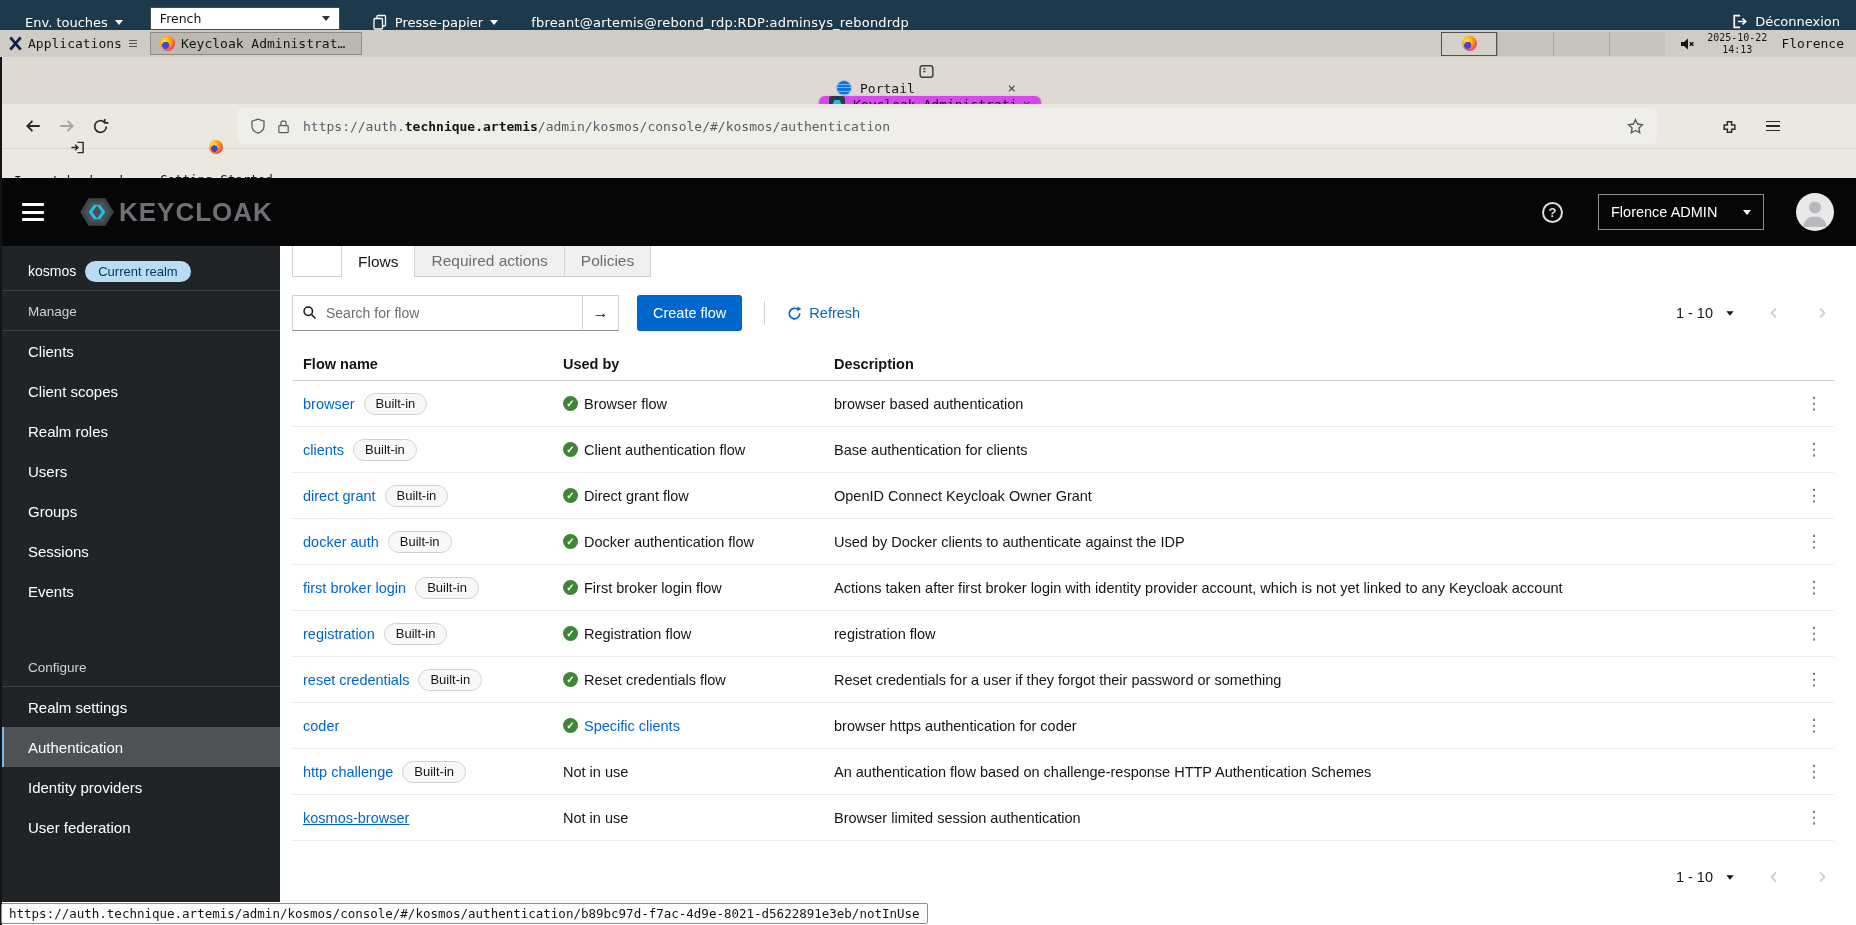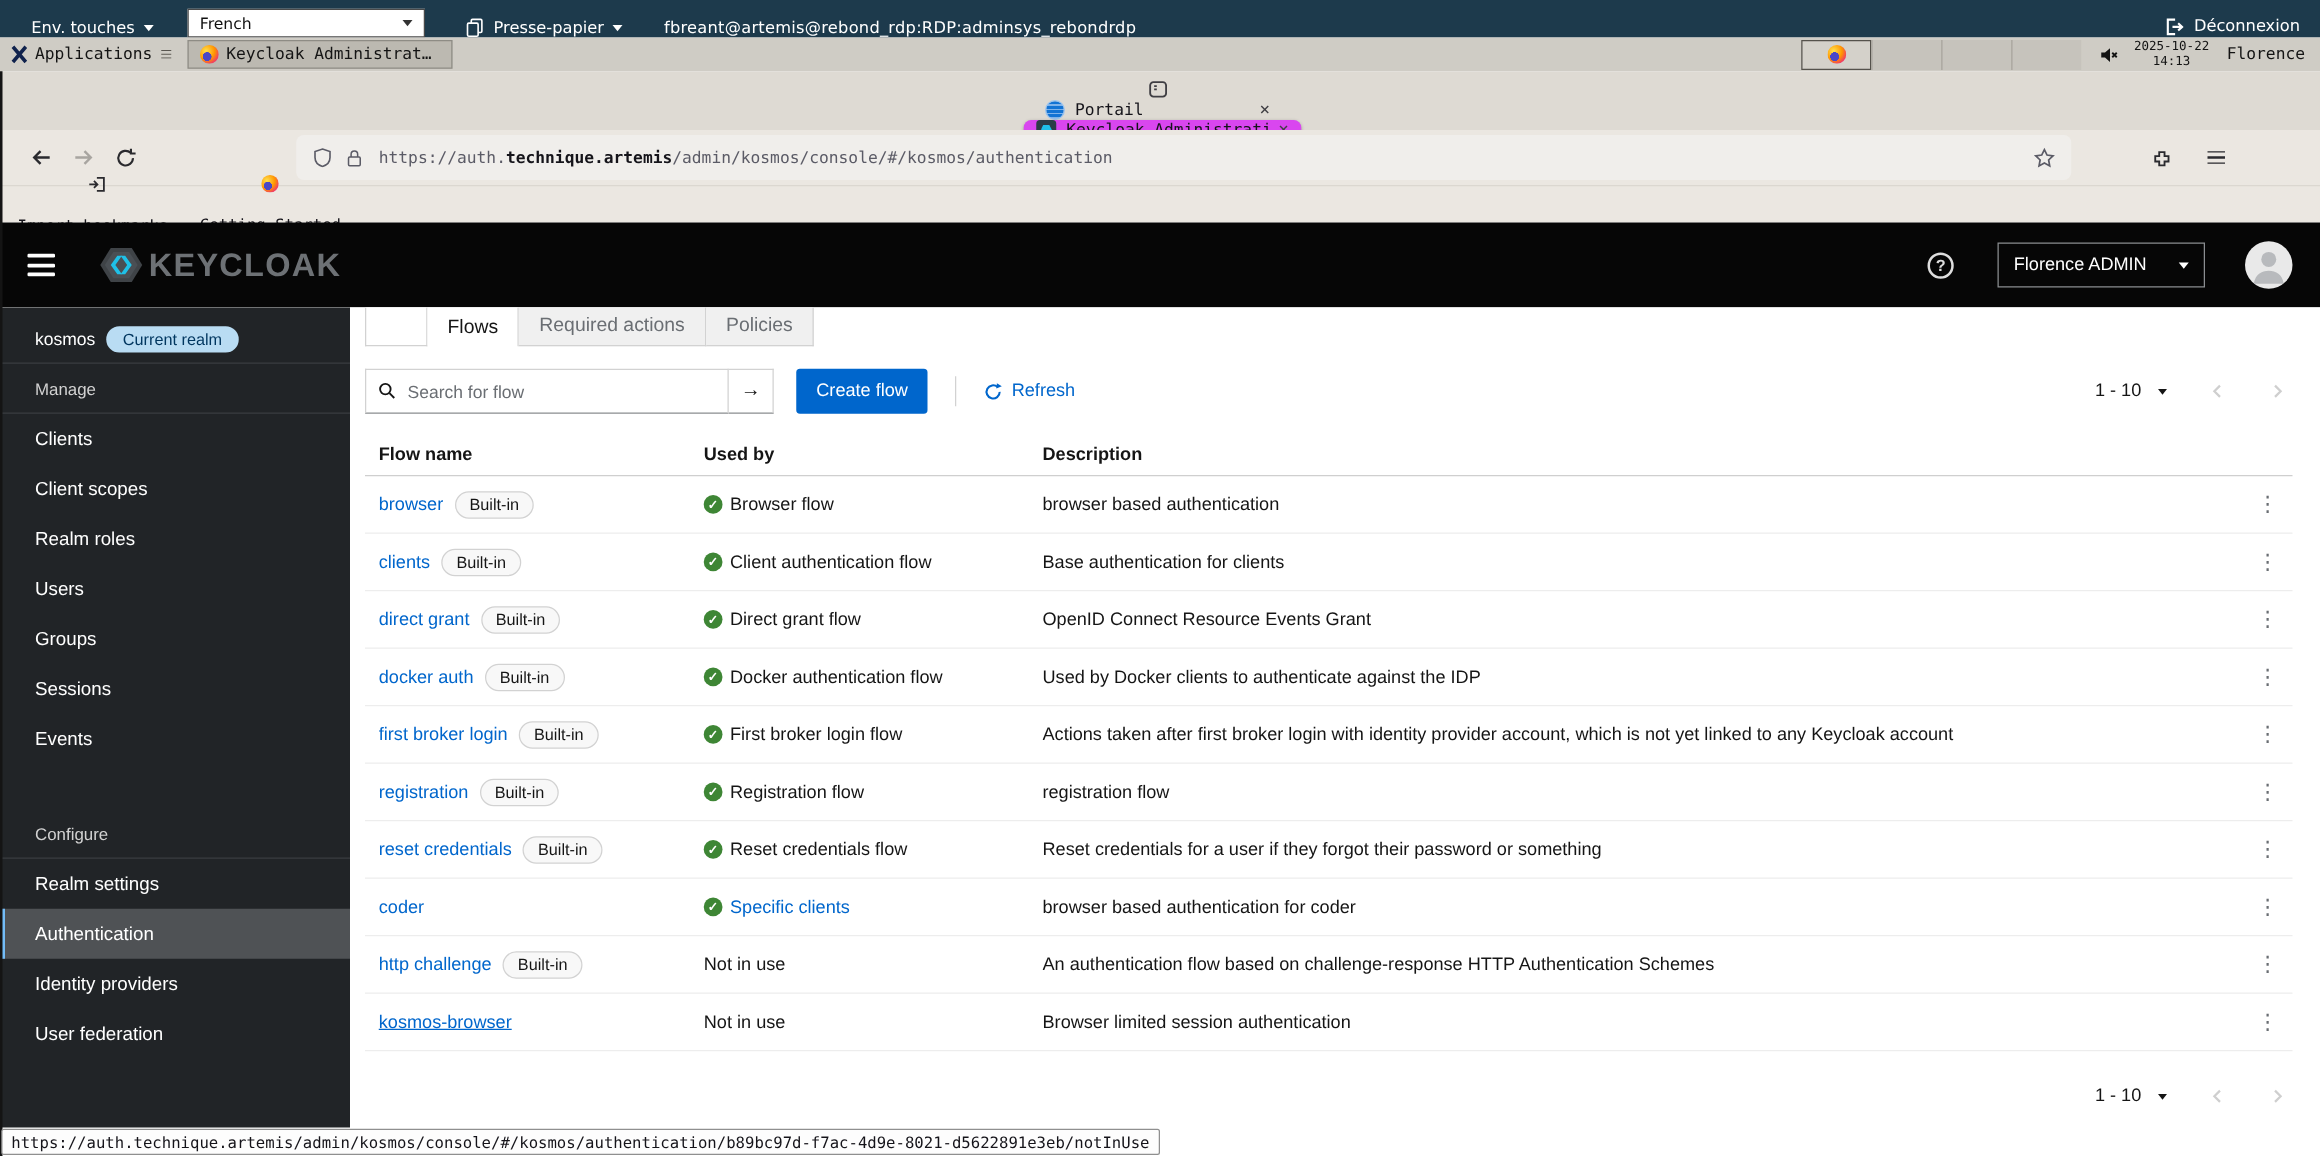--- a/index.html
+++ b/index.html
@@ -455,21 +455,21 @@
 
   <div class="trow">
     <div class="c-name">
       <a href="#" class="flow-link">direct grant</a>
       <span class="pill">Built-in</span>
     </div>
     <div class="c-used">
       <span class="check">✓</span>
       <span class="used-text">Direct grant flow</span>
     </div>
-    <div class="c-desc">OpenID Connect Resource Events Grant</div>
+    <div class="c-desc">OpenID Connect Keycloak Owner Grant</div>
     <div class="c-kebab">
       <span class="kebab">⋮</span>
     </div>
   </div>
 
   <div class="trow">
     <div class="c-name">
       <a href="#" class="flow-link">docker auth</a>
       <span class="pill">Built-in</span>
     </div>
@@ -530,21 +530,21 @@
 
   <div class="trow">
     <div class="c-name">
       <a href="#" class="flow-link">coder</a>
 
     </div>
     <div class="c-used">
       <span class="check">✓</span>
       <span class="used-text link">Specific clients</span>
     </div>
-    <div class="c-desc">browser based authentication for coder</div>
+    <div class="c-desc">browser https authentication for coder</div>
     <div class="c-kebab">
       <span class="kebab">⋮</span>
     </div>
   </div>
 
   <div class="trow">
     <div class="c-name">
       <a href="#" class="flow-link">http challenge</a>
       <span class="pill">Built-in</span>
     </div>

